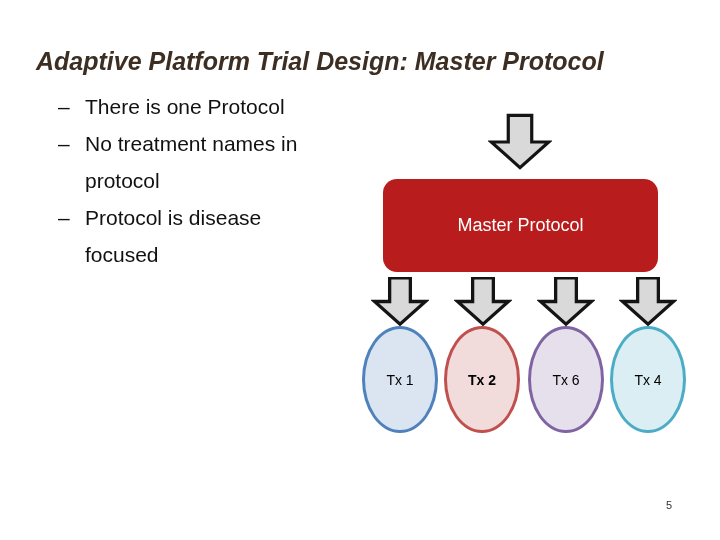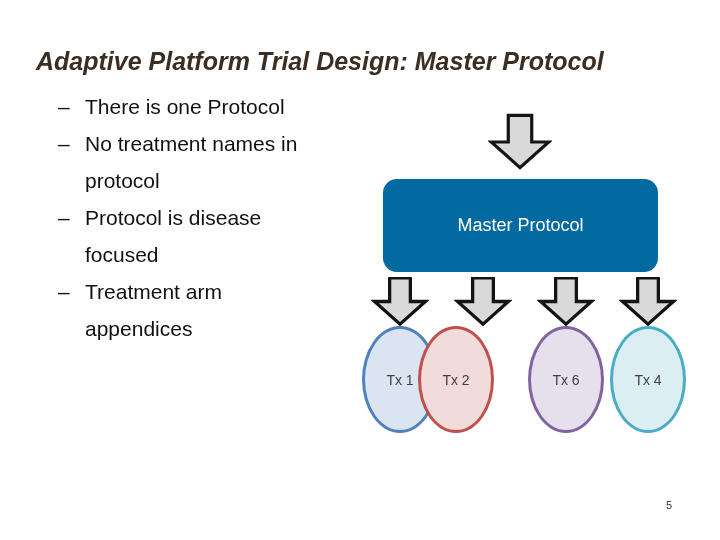--- a/index.html
+++ b/index.html
@@ -26,49 +26,48 @@
   .arrow-sm.a3 { left:537px; } .arrow-sm.a4 { left:619px; }
   .mp-box {
     position:absolute; left:383px; top:179px; width:275px; height:93px;
     border-radius:14px; background:#4f81bd; color:#ffffff;
     display:flex; align-items:center; justify-content:center; font-size:18px;
   }
   .arm {
     position:absolute; top:326px; width:76px; height:107px;
     border:3px solid #999; border-radius:50%; box-sizing:border-box;
     display:flex; align-items:center; justify-content:center;
-    font-size:14px; color:#404040; background:#eee;
+    font-size:14px; color:#000000; background:#eee;
   }
-  .arm.e1 { left:362px; } .arm.e2 { left:418px; }
+  .arm.e1 { left:362px; } .arm.e2 { left:444px;font-weight:bold; }
   .arm.e3 { left:528px; } .arm.e4 { left:610px;text-align:center; }
   .page-number {
     position:absolute; left:666px; top:499px; font-size:11px; color:#333333;
   }
 </style>
 </head>
 <body>
 
 <div class="slide">
 
   <h1 class="slide-title" style="color: rgb(60, 46, 34);">Adaptive Platform Trial Design: Master Protocol</h1>
 
   <ul class="bullet-list">
     <li><span class="dash">–</span><span>There is one Protocol</span></li>
     <li><span class="dash">–</span><span>No treatment names in protocol</span></li>
     <li><span class="dash">–</span><span>Protocol is disease focused</span></li>
-    <li><span class="dash">–</span><span>Treatment arm appendices</span></li>
   </ul>
 
   <div class="diagram">
 
     <svg class="block-arrow arrow-big" viewBox="0 0 60 52">
       <polygon points="19,1 41,1 41,26 57,26 30,50 3,26 19,26" stroke-width="3" fill="#d9d9d9" stroke="#141414"></polygon>
     </svg>
 
-    <div class="mp-box" style="background: #0369a1; color: rgb(255, 255, 255);">
+    <div class="mp-box" style="background: #b91c1c; color: rgb(255, 255, 255);">
       <span>Master Protocol</span>
     </div>
 
     <svg class="block-arrow arrow-sm a1" viewBox="0 0 60 52">
       <polygon points="19,1 41,1 41,26 57,26 30,50 3,26 19,26" stroke-width="3.5" fill="#d9d9d9" stroke="#141414"></polygon>
     </svg>
     <svg class="block-arrow arrow-sm a2" viewBox="0 0 60 52">
       <polygon points="19,1 41,1 41,26 57,26 30,50 3,26 19,26" stroke-width="3.5" fill="#d9d9d9" stroke="#141414"></polygon>
     </svg>
     <svg class="block-arrow arrow-sm a3" viewBox="0 0 60 52">

